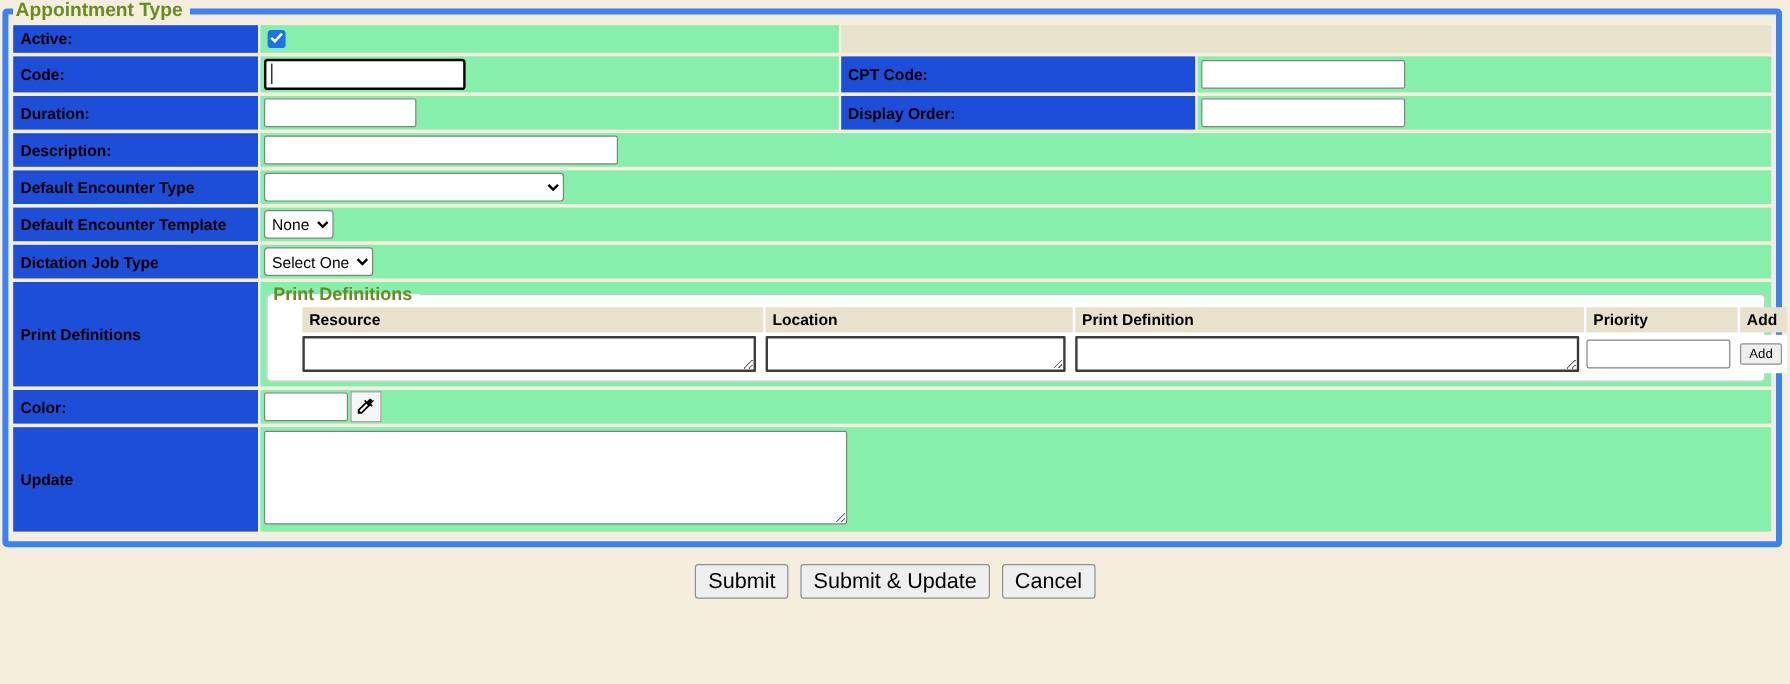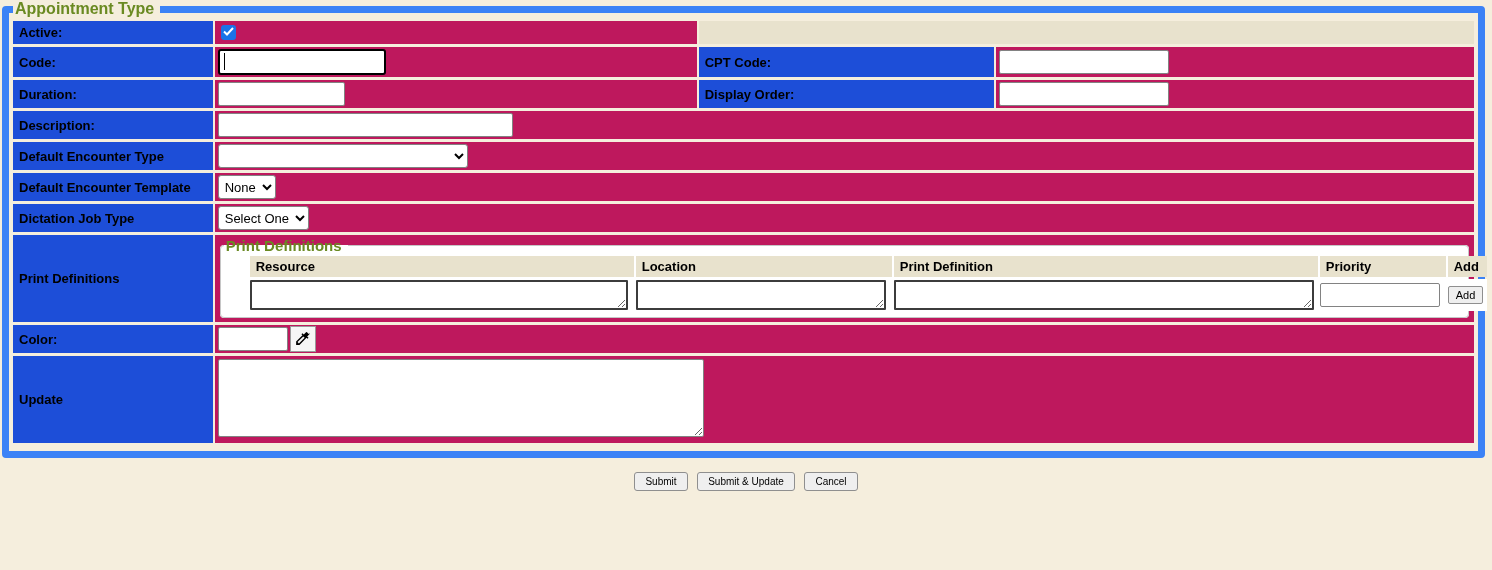--- a/index.html
+++ b/index.html
@@ -6,21 +6,21 @@
   html, body {
     margin: 0; padding: 0;
     width: 1492px; height: 570px;
     background: #f5eedd;
     font-family: "Liberation Sans", "DejaVu Sans", sans-serif;
     font-size: 13px;
     color: #000;
   }
   fieldset.outer {
     margin: 0 7px 0 2px;
-    border: 7px solid #3b82f6;
+    border: 5px solid #3b82f6;
     border-radius: 4px;
     padding: 0 2px 5px 2px;
     background: transparent;
   }
   fieldset.outer > legend {
     color: #6a8a22;
     font-weight: bold;
     font-size: 16px;
     padding: 0 6px 0 2px;
     margin-left: 2px;
@@ -31,21 +31,21 @@
     border-spacing: 2px 3px;
   }
   td { vertical-align: middle; }
   td.lbl {
     background: #1d4ed8;
     padding: 4px 6px;
     white-space: nowrap;
     font-weight: bold;
   }
   td.fld {
-    background: #be185d;
+    background: #86efac;
     padding: 1px 3px;
   }
   td.blank {
     background: #e8e2cd;
   }
   input[type="text"] {
     font-family: "Liberation Sans", sans-serif;
     font-size: 13px;
     height: 24px;
     border: 1px solid #828282;
@@ -132,21 +132,21 @@
     font-family: "Liberation Sans", sans-serif;
     font-size: 13px;
     width: 486px; height: 78px;
     border: 1px solid #828282;
     border-radius: 2px;
     resize: both;
     margin: 2px 0;
   }
   button {
     font-family: "Liberation Sans", sans-serif;
-    font-size: 10px;
+    font-size: 18px;
     background: #efefef;
     border: 1px solid #8f8f8f;
     border-radius: 3px;
     padding: 3px 10px;
     color: #000;
   }
   button.add-btn {
     font-size: 11px;
     padding: 2px 7px;
     border-radius: 2px;

